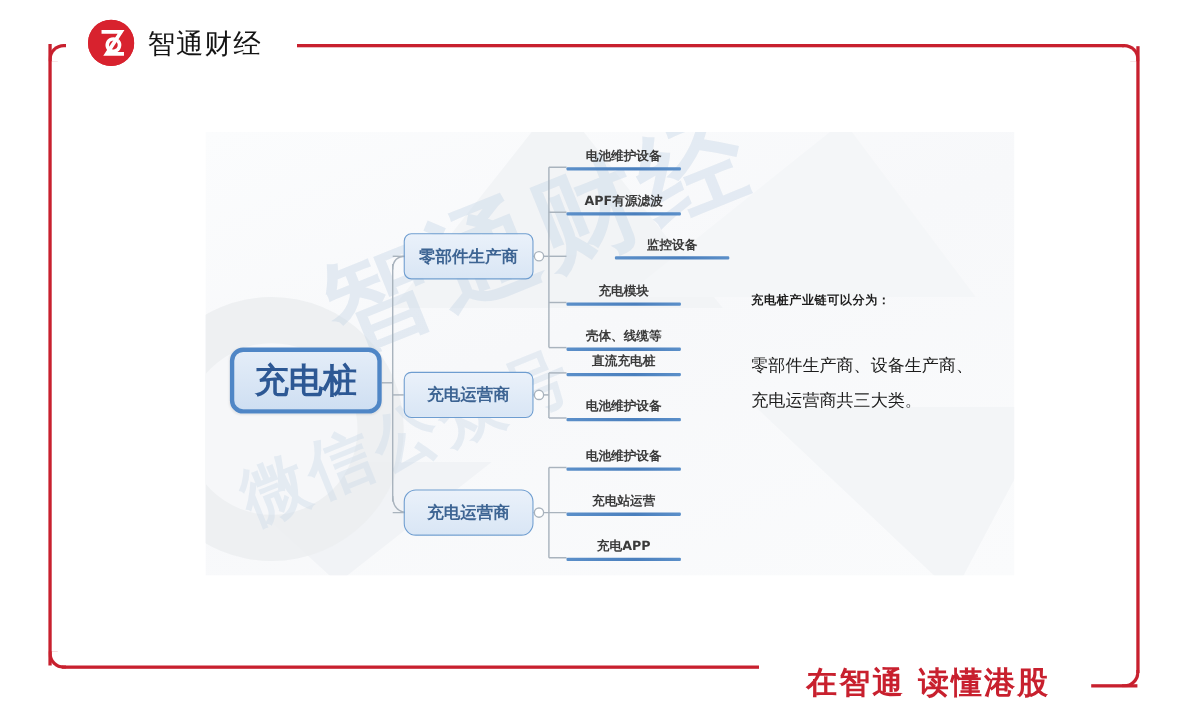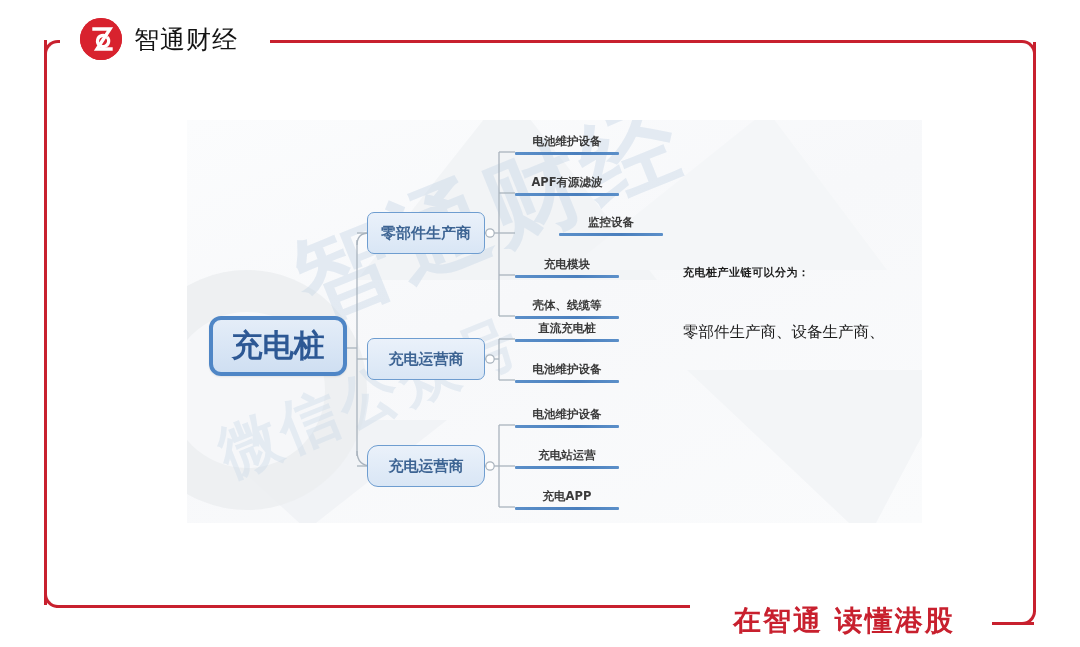--- a/index.html
+++ b/index.html
@@ -317,16 +317,17 @@
     <span>充电APP</span>
     <span class="bar"></span>
   </div>
 
 </div>
 
 <div id="side-text">
   <div id="side-heading">充电桩产业链可以分为：</div>
   <div id="side-body">
     <div>零部件生产商、设备生产商、</div>
+    <div>充电运营商共三大类。</div>
   </div>
 </div>
 
 <div id="footer-slogan">在智通  读懂港股</div>
 
 </body></html>

